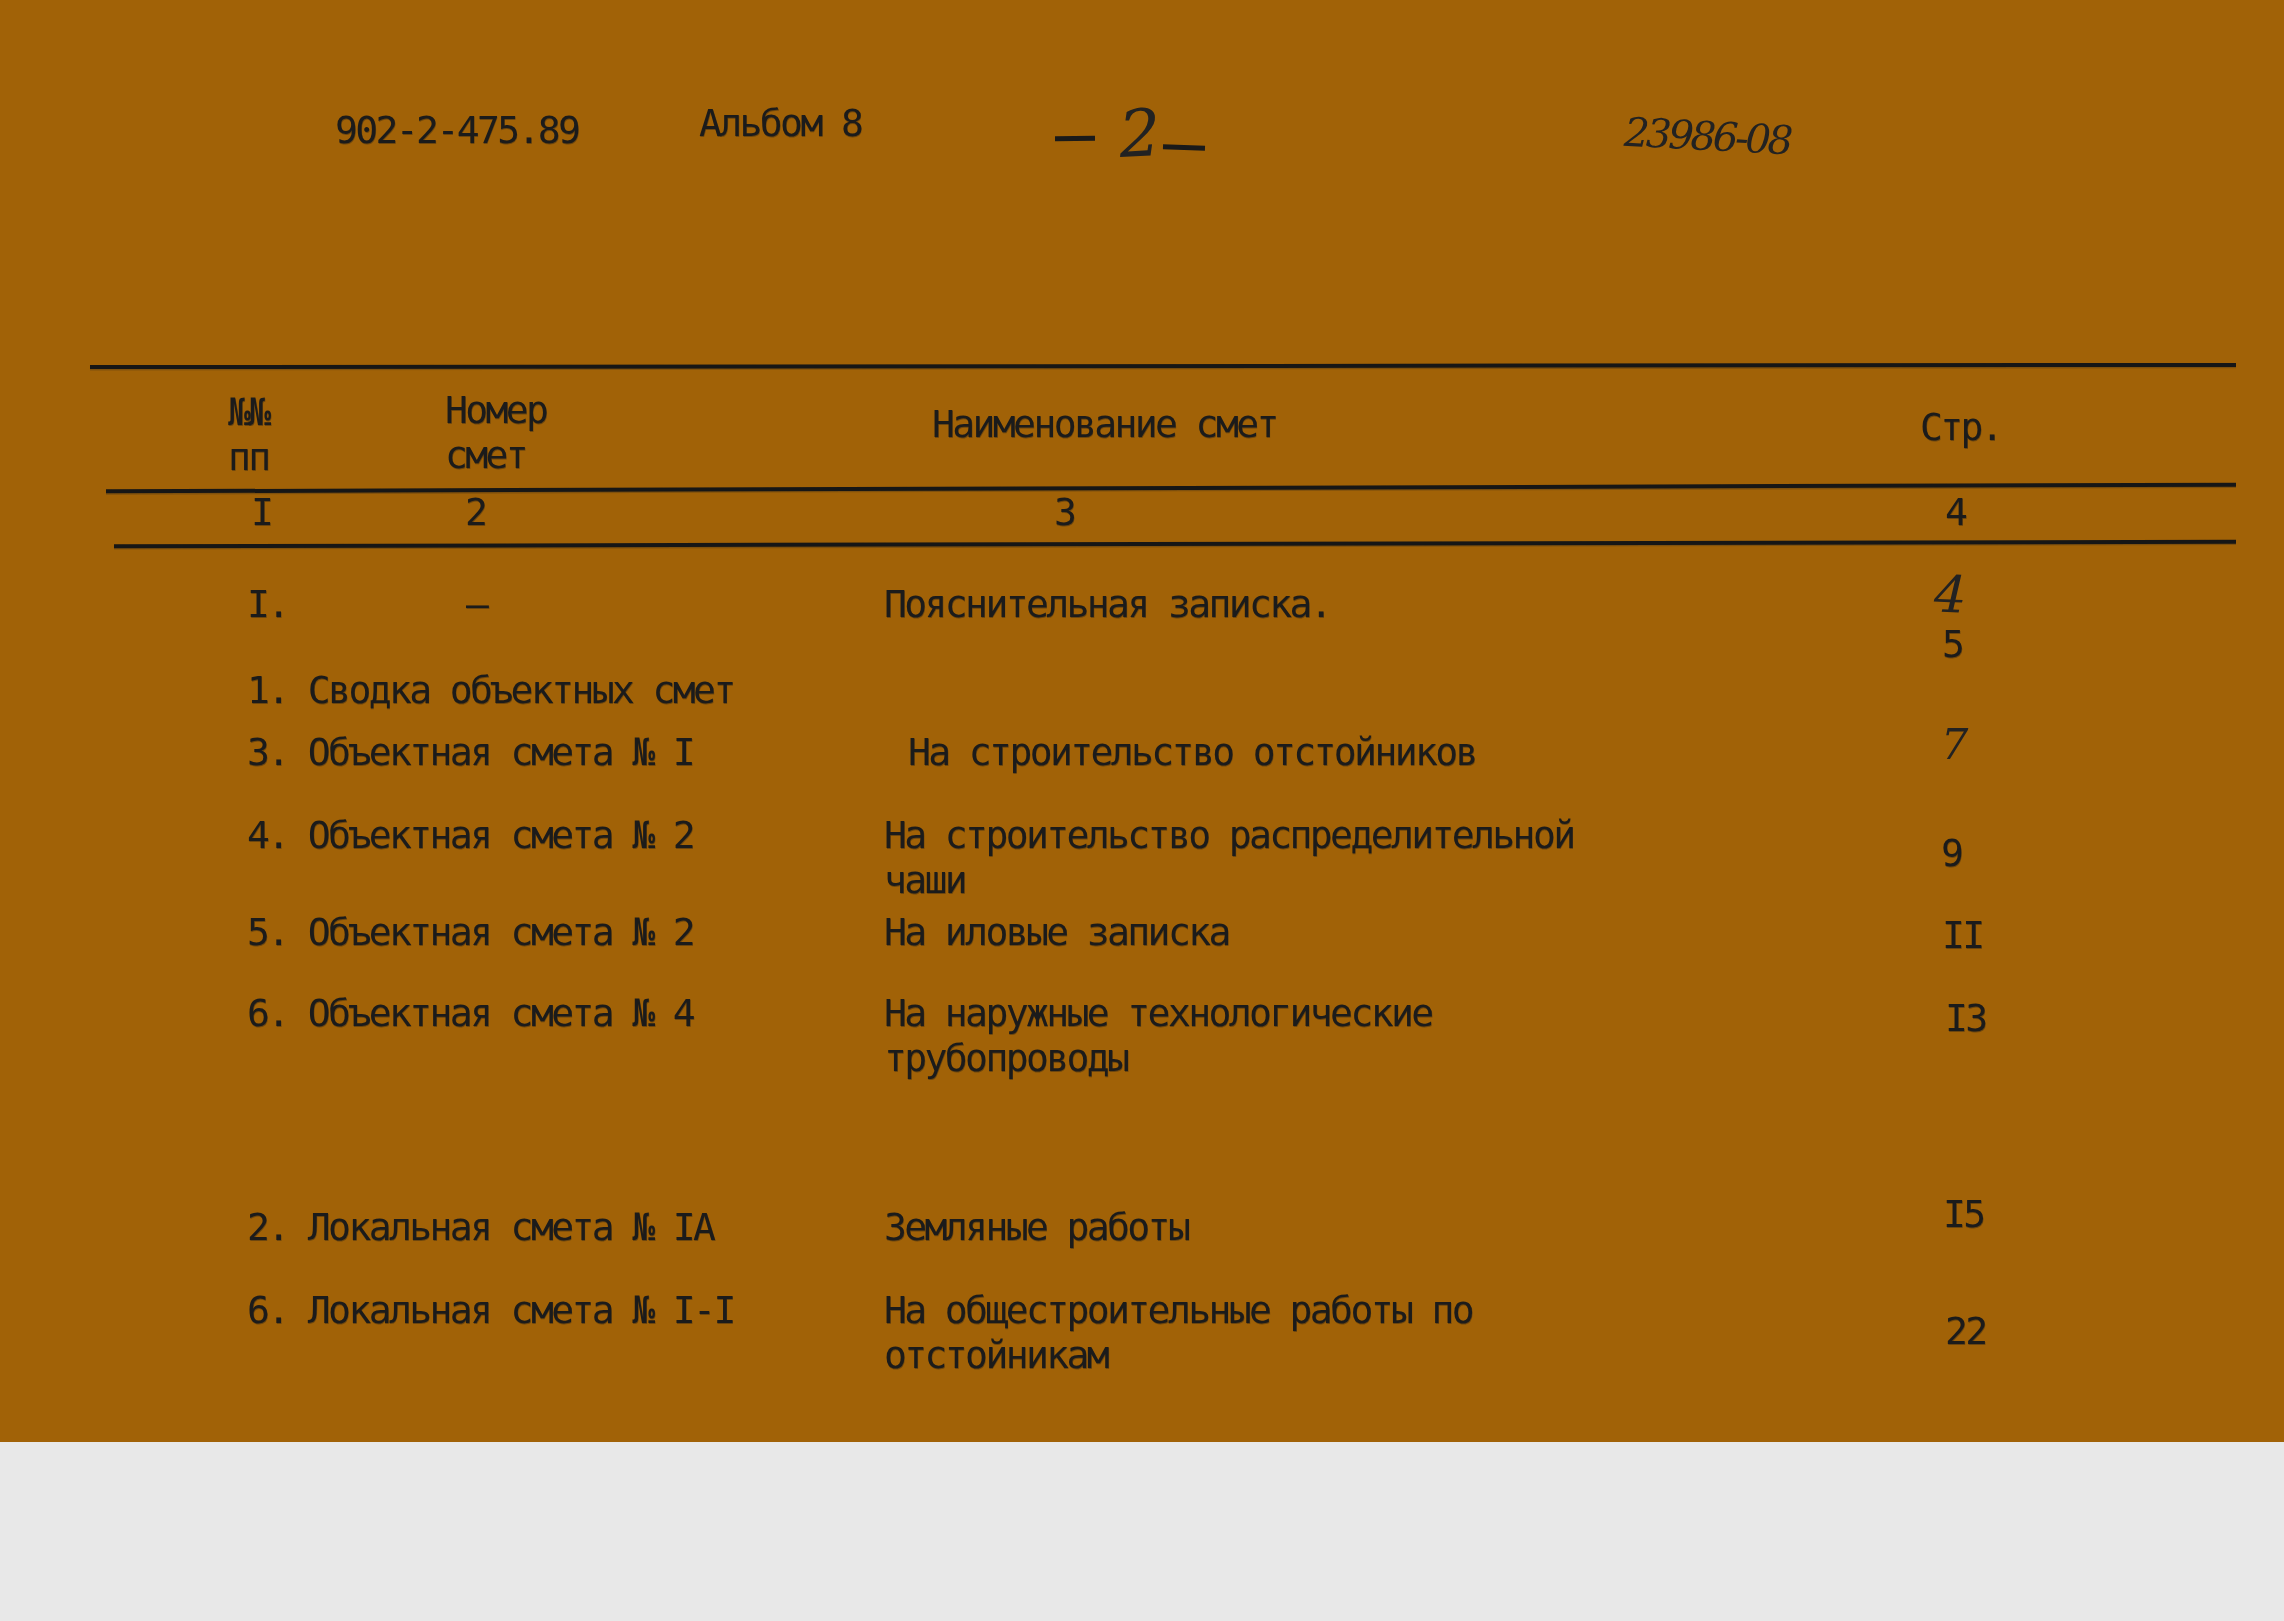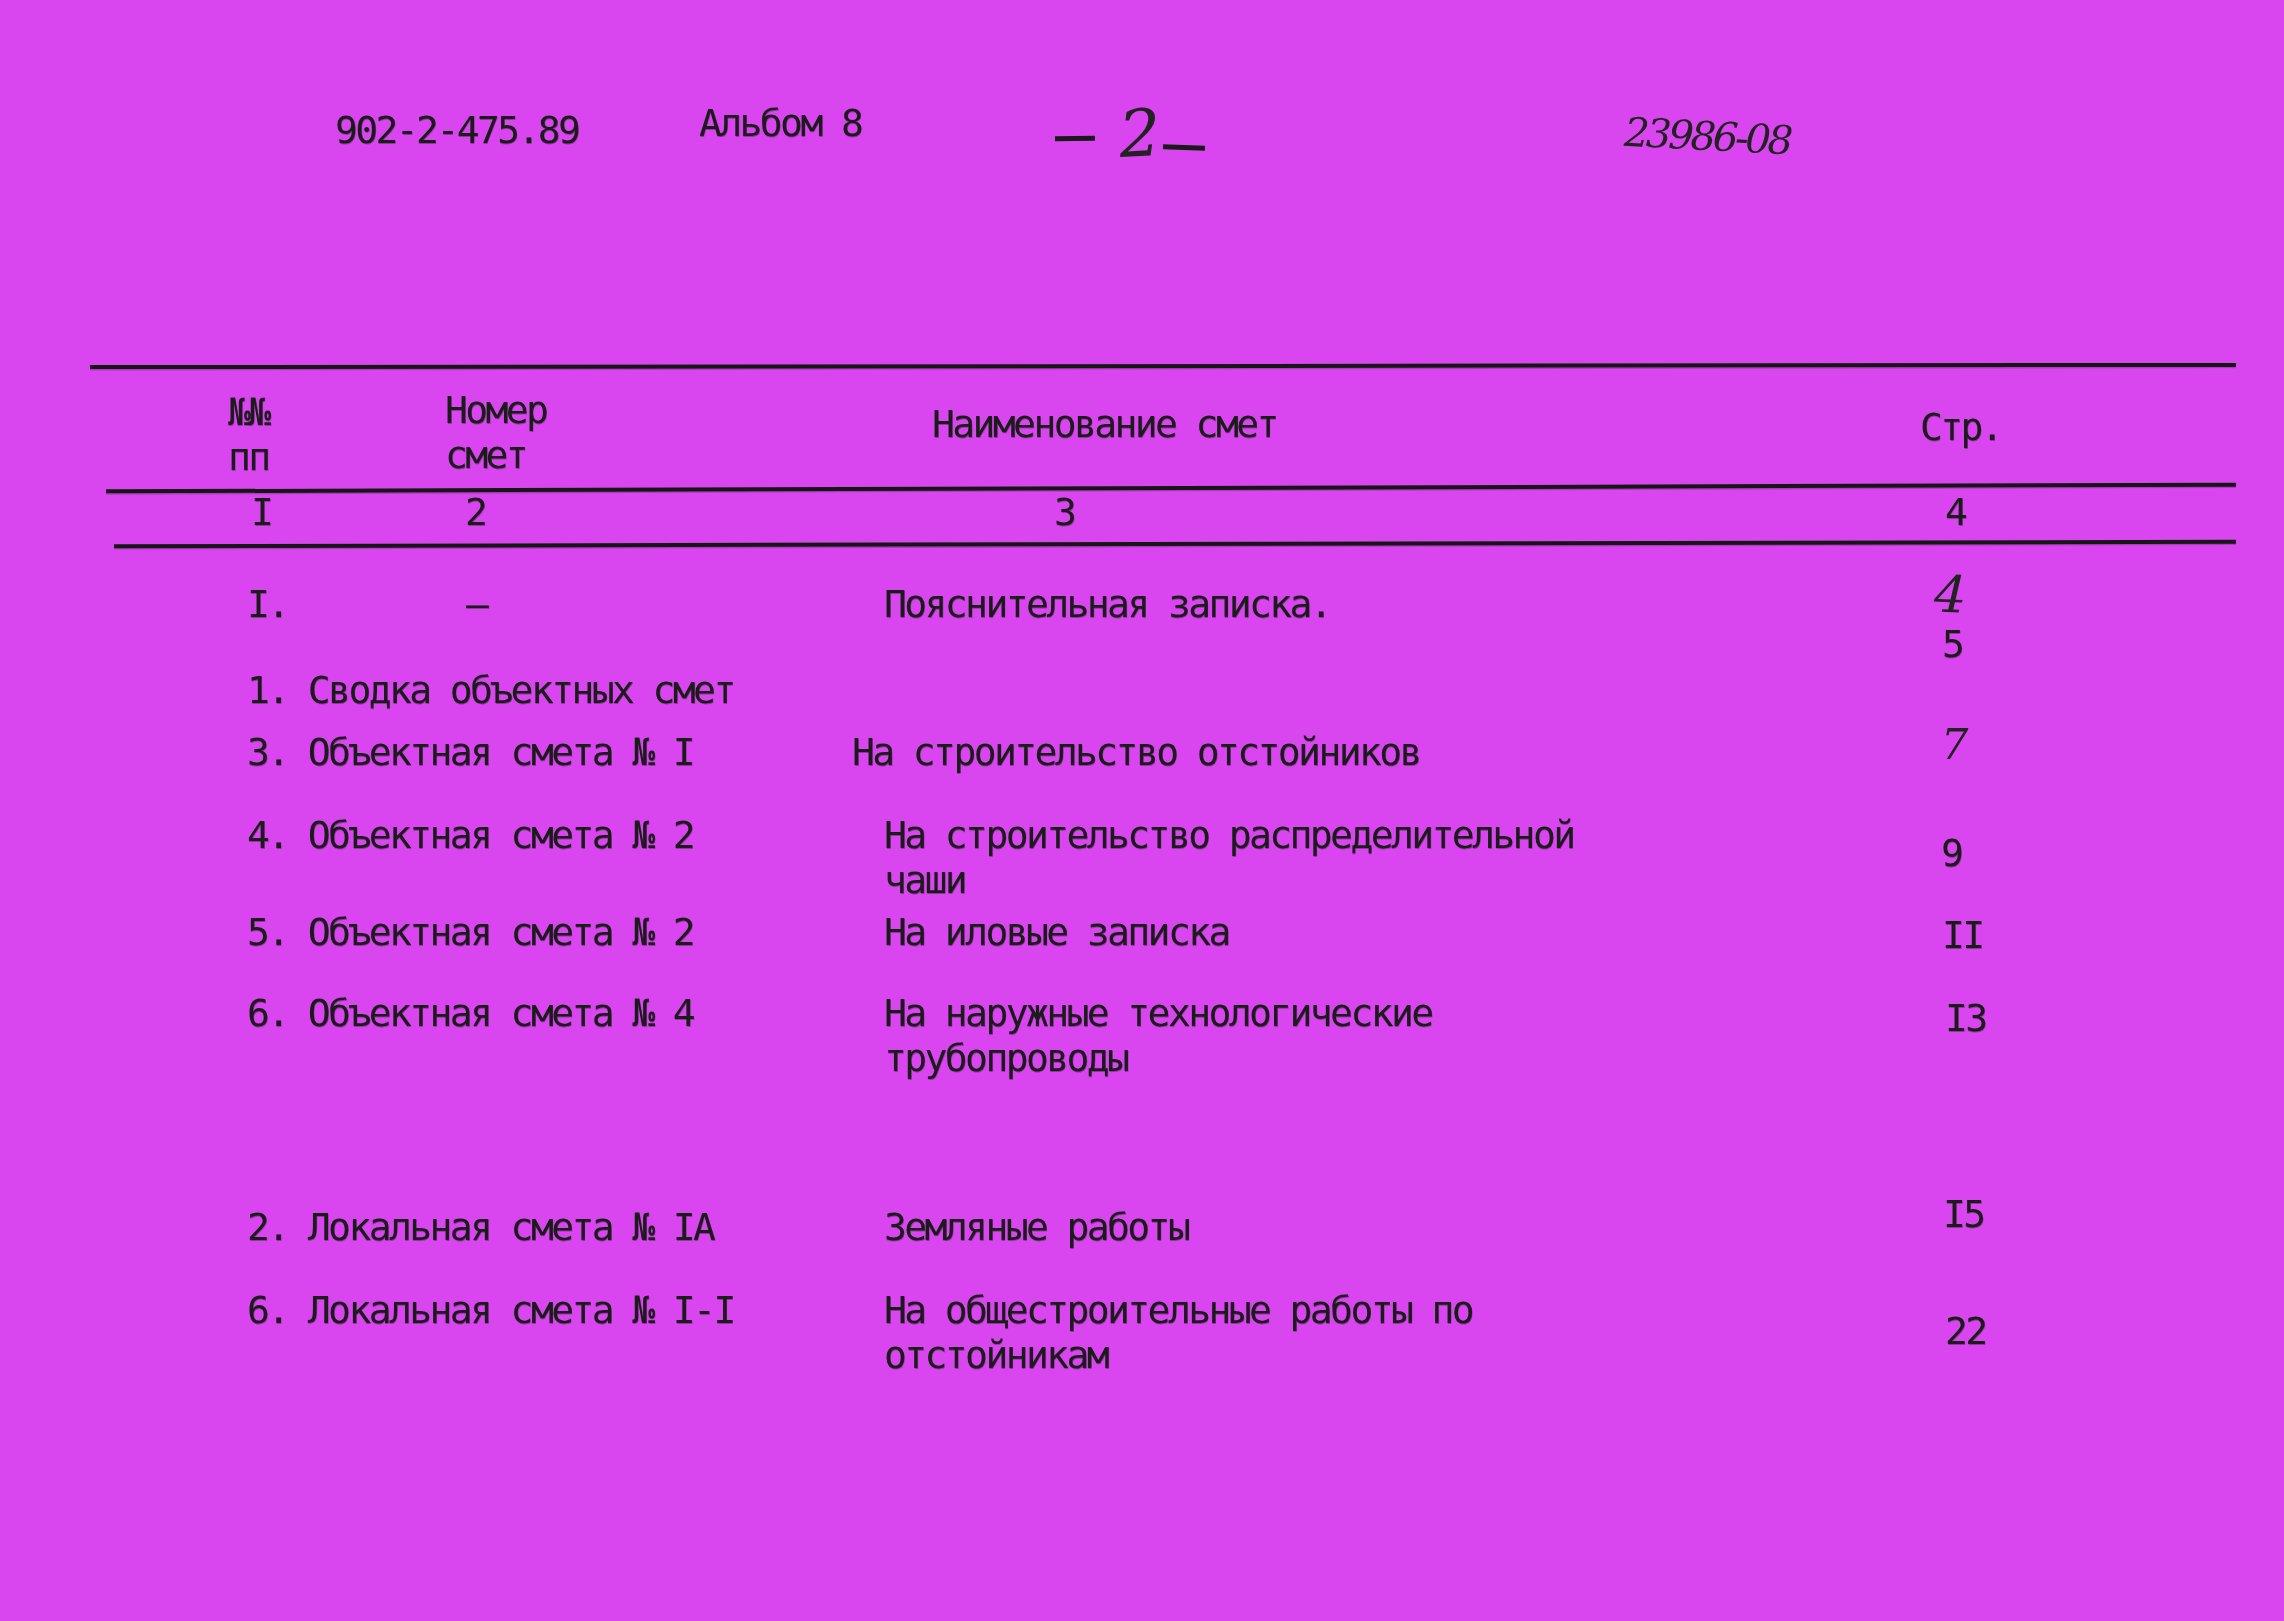--- a/index.html
+++ b/index.html
@@ -1,19 +1,19 @@
 <!DOCTYPE html>
 <html style="font-size:10.4px"><head>
 <meta charset="utf-8">
 <style>
   html,body { margin:0; padding:0; background:#e8e8e8; }
   .page {
     position:relative;
-    width:2284px; height:1621px;
-    background:#d946ef;
+    width:2284px; height:1442px;
+    background:#a16207;
     overflow:hidden;
     font-family:"DejaVu Sans Mono","Liberation Mono",monospace;
   }
   
   .t {
     position:absolute;
     font-family:"DejaVu Sans Mono","Liberation Mono","DejaVu Sans",monospace;
     font-size:38px;
     letter-spacing:-2.6px;
     line-height:45px;
@@ -90,21 +90,21 @@
     <span class="hw" style="left:1934px;top:569px;font-size:51px;transform:rotate(2deg)">4</span>
     <span class="t" style="left:1942px;top:622px">5</span>
   </div>
 
   <div>
     <span class="t" style="left:247px;top:668px">1. Сводка объектных смет</span>
   </div>
 
   <div>
     <span class="t" style="left:247px;top:730px">3. Объектная смета № I</span>
-    <span class="t" style="left:852px;top:730px">На строительство отстойников</span>
+    <span class="t" style="left:908px;top:730px">На строительство отстойников</span>
     <span class="hw" style="left:1941px;top:723px;font-size:43px">7</span>
   </div>
 
   <div>
     <span class="t" style="left:247px;top:813px">4. Объектная смета № 2</span>
     <span class="t" style="left:884px;top:813px">На строительство распределительной
 чаши</span>
     <span class="t" style="left:1941px;top:831px">9</span>
   </div>
 

